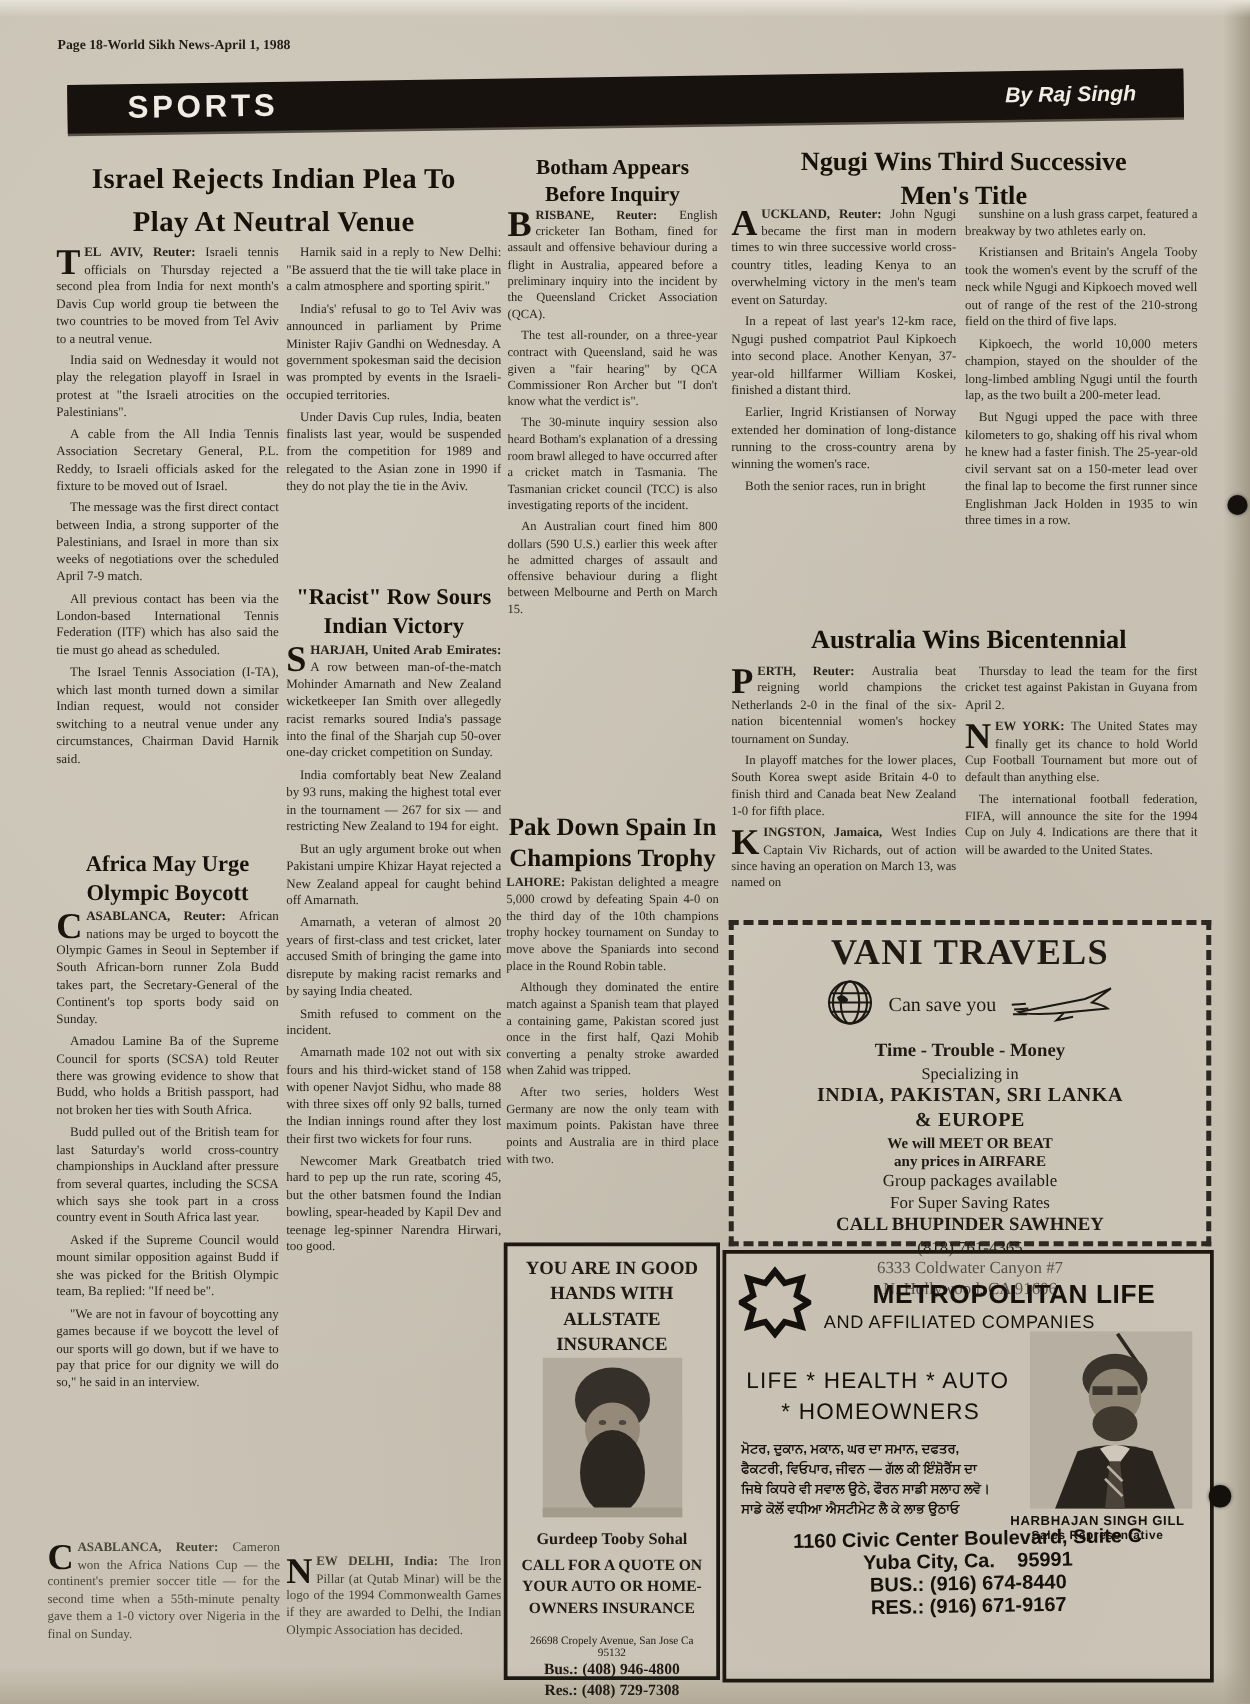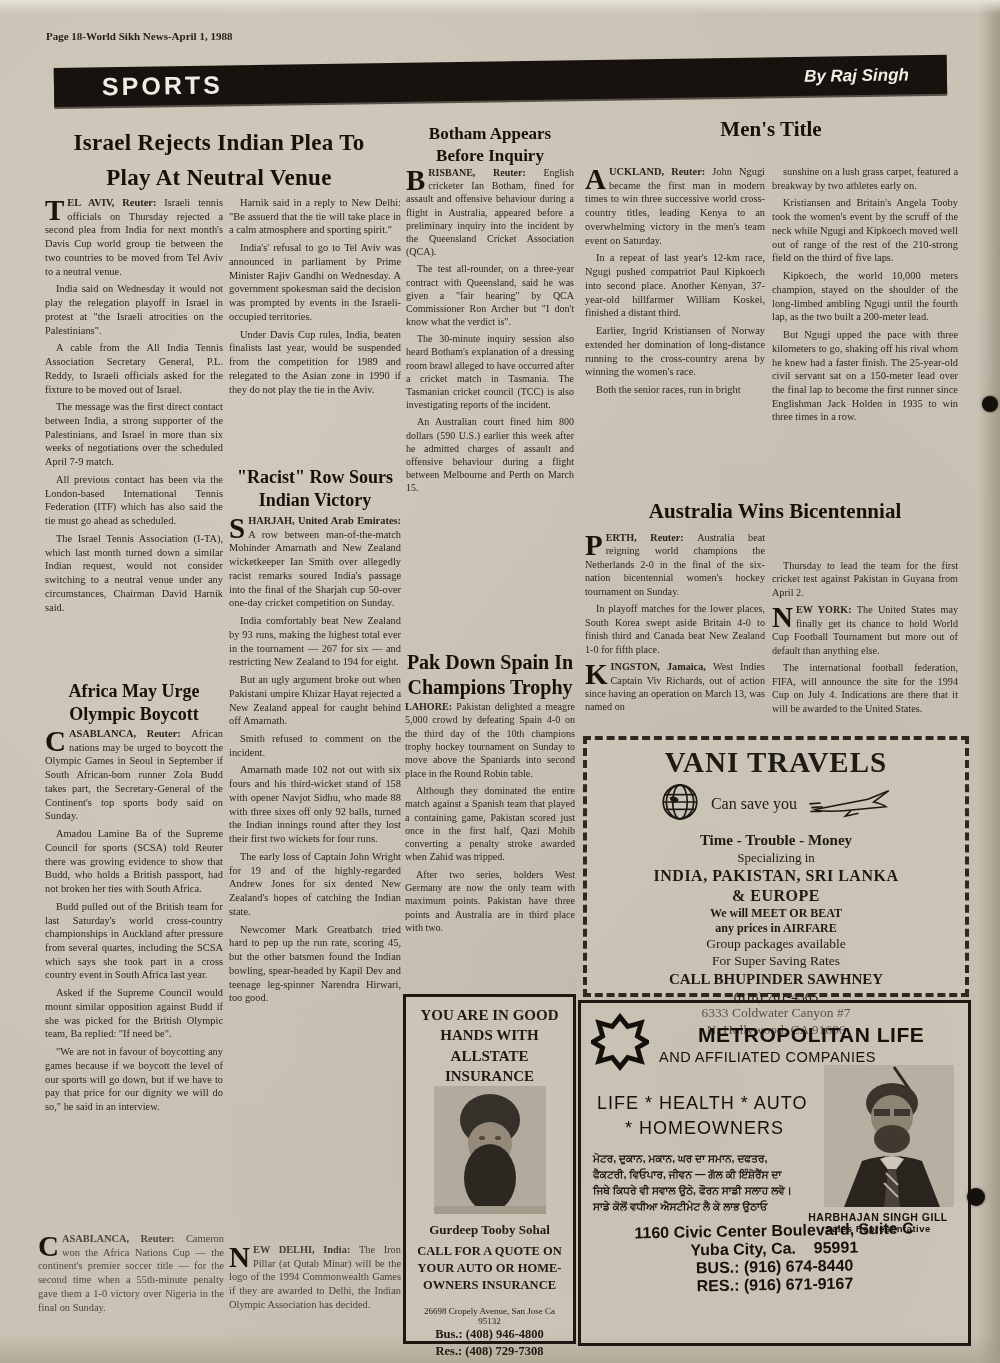--- a/index.html
+++ b/index.html
@@ -34,21 +34,21 @@
   .c-israel-b{left:229px;top:196px;width:172px;height:270px;}
   .c-racist{left:229px;top:514px;width:172px;height:727px;}
   .c-newdelhi{left:229px;top:1243px;width:172px;height:105px;color:#453e35;}
   .c-africa{left:45px;top:727px;width:178px;height:502px;}
   .c-casa2{left:38px;top:1232px;width:186px;height:118px;color:#4d463b;}
   .c-botham{left:406px;top:166px;width:168px;height:480px;font-size:10px;}
   .c-pak{left:405px;top:700px;width:170px;height:292px;font-size:10.1px;}
   .c-ngugi-a{left:585px;top:165px;width:180px;height:472px;}
   .c-ngugi-b{left:772px;top:165px;width:186px;height:472px;}
   .c-bicent-a{left:585px;top:531px;width:180px;height:202px;font-size:10.2px;}
-  .c-bicent-b{left:772px;top:559px;width:186px;height:202px;font-size:10.2px;}
+  .c-bicent-b{left:772px;top:531px;width:186px;height:202px;font-size:10.2px;}
   .para{margin:0 0 4px;text-indent:11px;}
   .para.dc{text-indent:0;}
   .dropcap{float:left;font-weight:bold;font-size:29px;line-height:24px;padding:2px 3px 0 0;color:#1a140d;}
   
   .ad-vani{left:583px;top:736px;width:378px;height:253px;border:4px dashed #2e2822;
     background:rgba(214,208,196,.35);text-align:center;font-family:"Liberation Serif",serif;color:#1f1a14;}
   .vani-title{font-size:29px;font-weight:bold;letter-spacing:1px;margin-top:6px;}
   .vani-save{display:flex;align-items:center;justify-content:center;gap:10px;margin-top:2px;}
   .vani-save-text{font-size:16px;}
   .vani-line{line-height:1.25;}
@@ -116,23 +116,23 @@
     </div>
 
   <div class="abs headline h-racist">
     <div>"Racist" Row Sours</div>
     <div>Indian Victory</div>
   </div>
   <div class="col c-racist">
       <p class="para dc"><span class="dropcap">S</span><strong>HARJAH, United Arab Emirates: </strong>A row between man-of-the-match Mohinder Amarnath and New Zealand wicketkeeper Ian Smith over allegedly racist remarks soured India's passage into the final of the Sharjah cup 50-over one-day cricket competition on Sunday.</p>
       <p class="para">India comfortably beat New Zealand by 93 runs, making the highest total ever in the tournament — 267 for six — and restricting New Zealand to 194 for eight.</p>
       <p class="para">But an ugly argument broke out when Pakistani umpire Khizar Hayat rejected a New Zealand appeal for caught behind off Amarnath.</p>
+      <p class="para">Amarnath, a veteran of almost 20 years of first-class and test cricket, later accused Smith of bringing the game into disrepute by making racist remarks and by saying India cheated.</p>
       <p class="para">Smith refused to comment on the incident.</p>
       <p class="para">Amarnath made 102 not out with six fours and his third-wicket stand of 158 with opener Navjot Sidhu, who made 88 with three sixes off only 92 balls, turned the Indian innings round after they lost their first two wickets for four runs.</p>
-      <p class="para">The early loss of Captain John Wright for 19 and of the highly-regarded Andrew Jones for six dented New Zealand's hopes of catching the Indian state.</p>
       <p class="para">Newcomer Mark Greatbatch tried hard to pep up the run rate, scoring 45, but the other batsmen found the Indian bowling, spear-headed by Kapil Dev and teenage leg-spinner Narendra Hirwari, too good.</p>
     </div>
   <div class="col c-newdelhi">
       <p class="para dc"><span class="dropcap">N</span><strong>EW DELHI, India: </strong>The Iron Pillar (at Qutab Minar) will be the logo of the 1994 Commonwealth Games if they are awarded to Delhi, the Indian Olympic Association has decided.</p>
     </div>
 
   <div class="abs headline h-africa">
     <div>Africa May Urge</div>
     <div>Olympic Boycott</div>
   </div>
@@ -162,20 +162,21 @@
     <div>Pak Down Spain In</div>
     <div>Champions Trophy</div>
   </div>
   <div class="col c-pak">
       <p class="para dc"><strong>LAHORE: </strong>Pakistan delighted a meagre 5,000 crowd by defeating Spain 4-0 on the third day of the 10th champions trophy hockey tournament on Sunday to move above the Spaniards into second place in the Round Robin table.</p>
       <p class="para">Although they dominated the entire match against a Spanish team that played a containing game, Pakistan scored just once in the first half, Qazi Mohib converting a penalty stroke awarded when Zahid was tripped.</p>
       <p class="para">After two series, holders West Germany are now the only team with maximum points. Pakistan have three points and Australia are in third place with two.</p>
     </div>
 
   <div class="abs headline h-ngugi">
+    <div>Ngugi Wins Third Successive</div>
     <div>Men's Title</div>
   </div>
   <div class="col c-ngugi-a">
       <p class="para dc"><span class="dropcap">A</span><strong>UCKLAND, Reuter: </strong>John Ngugi became the first man in modern times to win three successive world cross-country titles, leading Kenya to an overwhelming victory in the men's team event on Saturday.</p>
       <p class="para">In a repeat of last year's 12-km race, Ngugi pushed compatriot Paul Kipkoech into second place. Another Kenyan, 37-year-old hillfarmer William Koskei, finished a distant third.</p>
       <p class="para">Earlier, Ingrid Kristiansen of Norway extended her domination of long-distance running to the cross-country arena by winning the women's race.</p>
       <p class="para">Both the senior races, run in bright</p>
     </div>
   <div class="col c-ngugi-b">
       <p class="para">sunshine on a lush grass carpet, featured a breakway by two athletes early on.</p>

